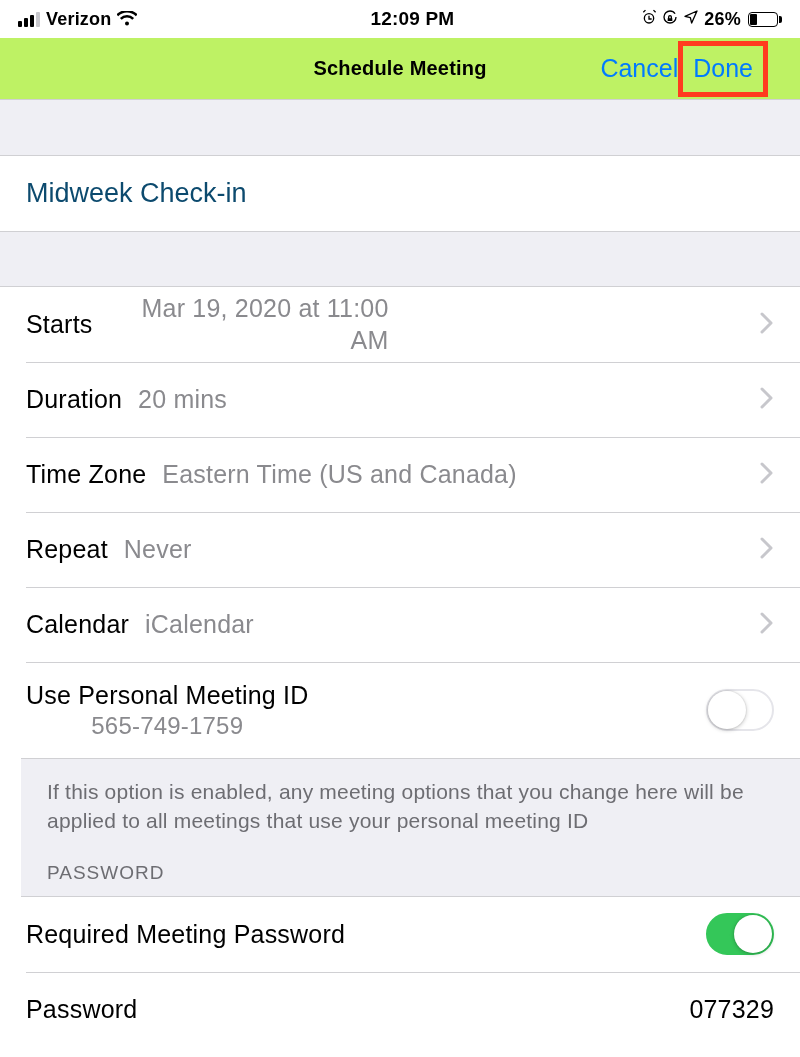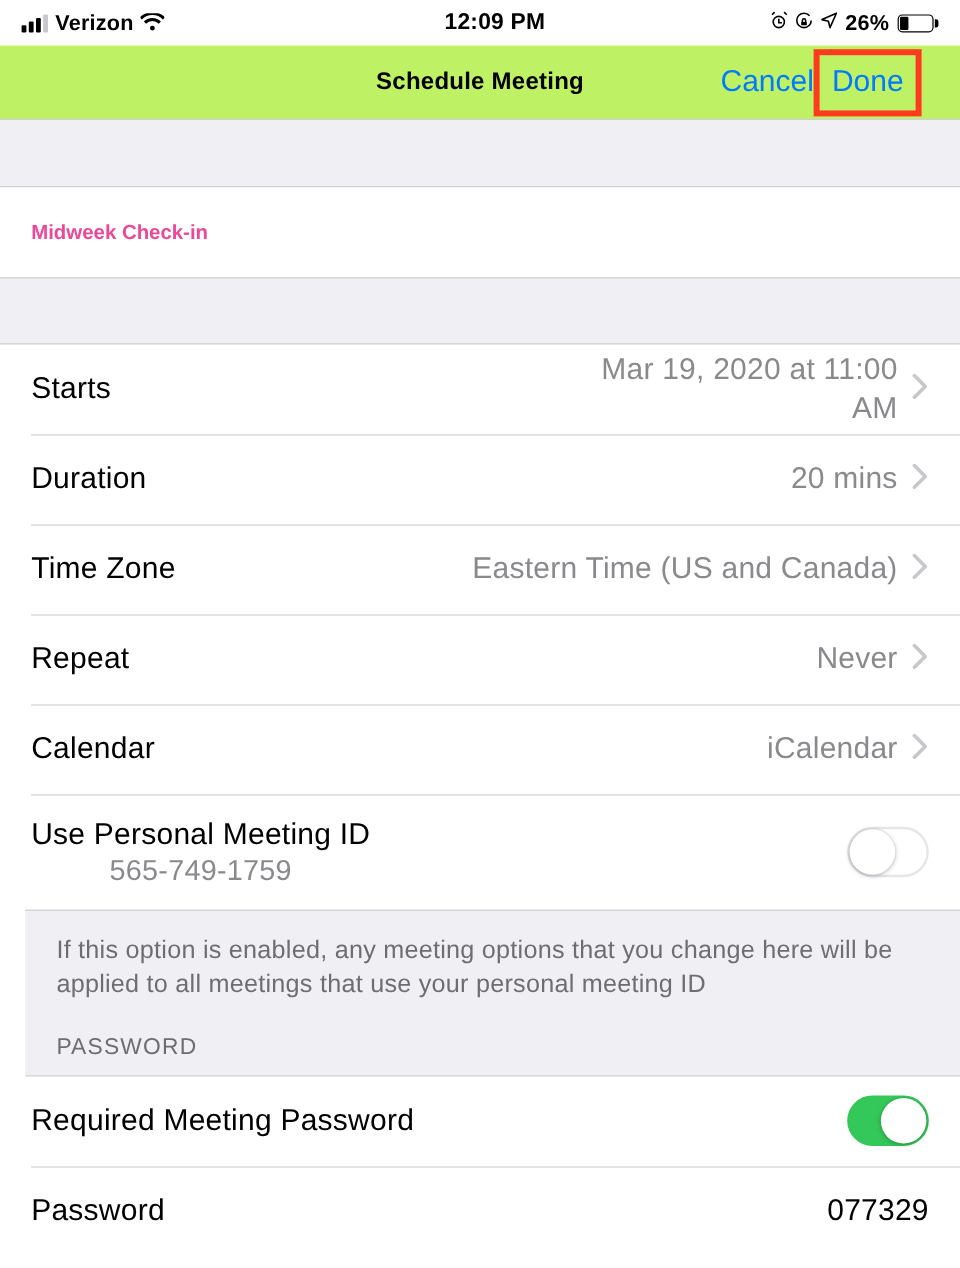--- a/index.html
+++ b/index.html
@@ -99,30 +99,30 @@
       height: 1px;
       background: #d0d0d3;
     }
     .row-label {
       font-size: 25px;
       font-weight: 400;
       color: #000;
       white-space: nowrap;
     }
     .row-title-input {
-      font-size: 17px;
-      font-weight: 700;
-      color: #ec4899;
+      font-size: 27px;
+      font-weight: 400;
+      color: #0c4a6e;
       border: none;
       background: none;
       width: 100%;
       font-family: inherit;
       padding: 0;
     }
-    .row-value-wrap { display: flex; align-items: center; gap: 12px; flex: 1; justify-content: flex-end; }
+    .row-value-wrap { display: flex; align-items: center; gap: 12px; flex: 1; justify-content: space-between; }
     .row-value {
       font-size: 25px;
       color: #8a8a8e;
       text-align: right;
       line-height: 1.25;
     }
     .row-value.two-line { max-width: 280px; }
     .chevron { color: #c7c7cc; flex-shrink: 0; }
 
     .row.pmi { min-height: 96px; padding-top: 10px; padding-bottom: 10px; flex-direction: row; align-items: center; }

